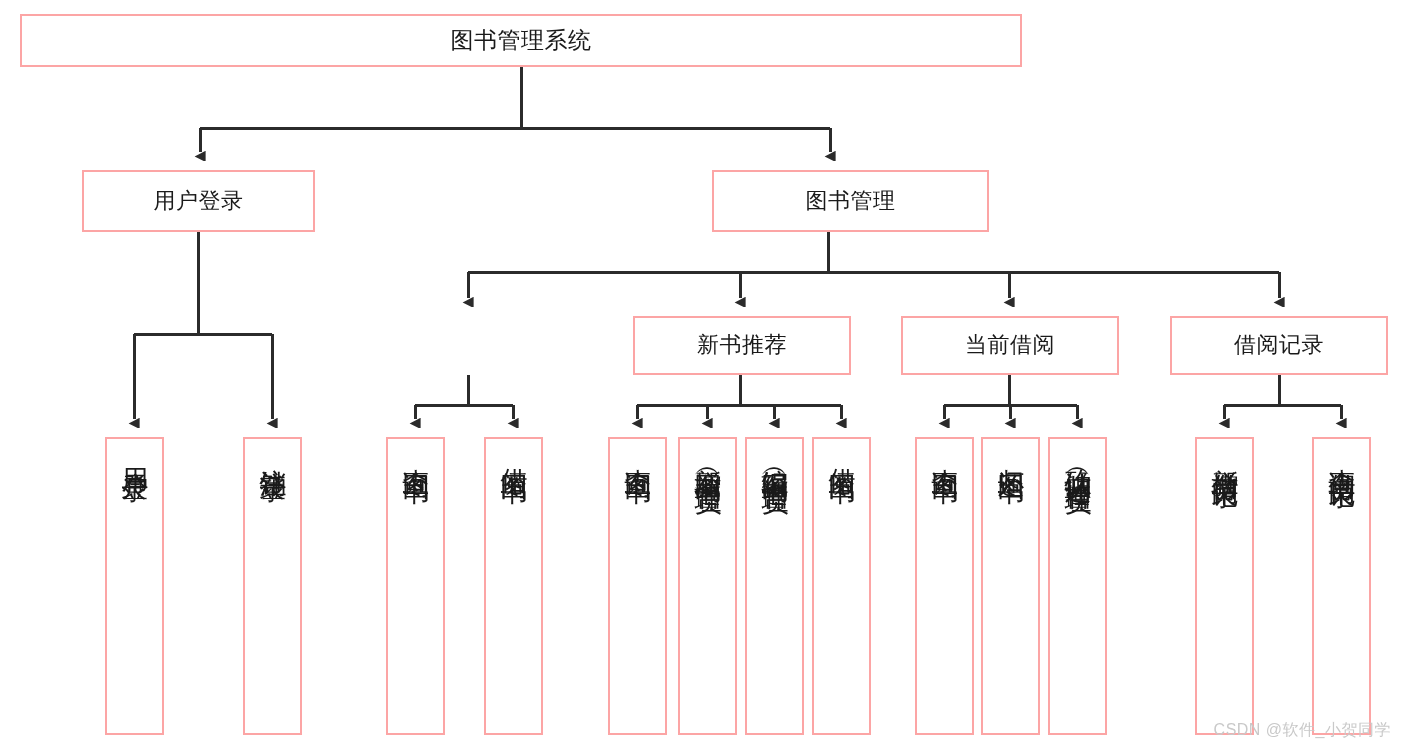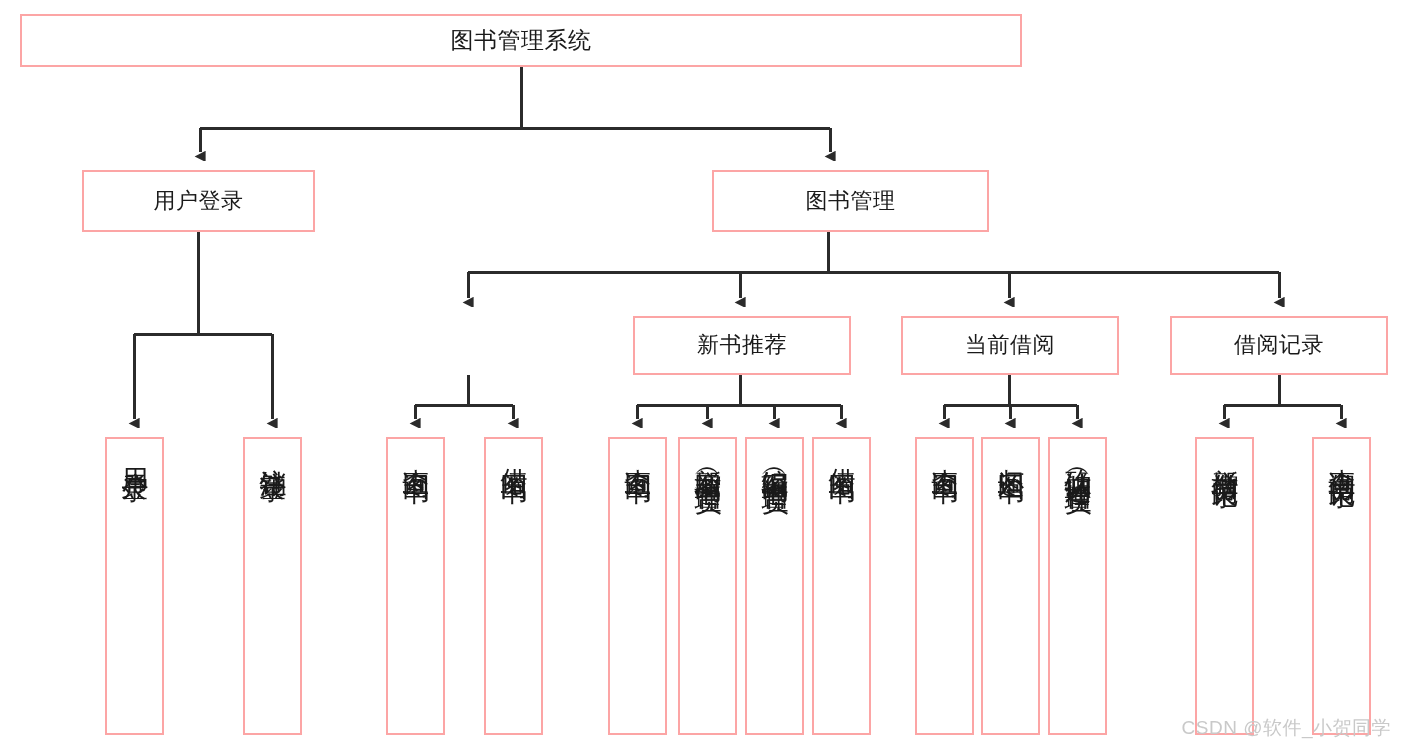--- a/index.html
+++ b/index.html
@@ -104,21 +104,21 @@
   .leaf-x-915  { left: 915px; }
   .leaf-x-981  { left: 981px; }
   .leaf-x-1048 { left: 1048px; }
   .leaf-x-1195 { left: 1195px; }
   .leaf-x-1312 { left: 1312px; }
   
   #watermark {
     position: absolute;
     right: 14px;
     bottom: 6px;
-    font-size: 19px;
+    font-size: 16px;
     color: #c9c9c9;
     letter-spacing: 0.5px;
     white-space: nowrap;
     pointer-events: none;
   }
 </style>
 </head>
 <body>
 
 <div id="diagram-root">

